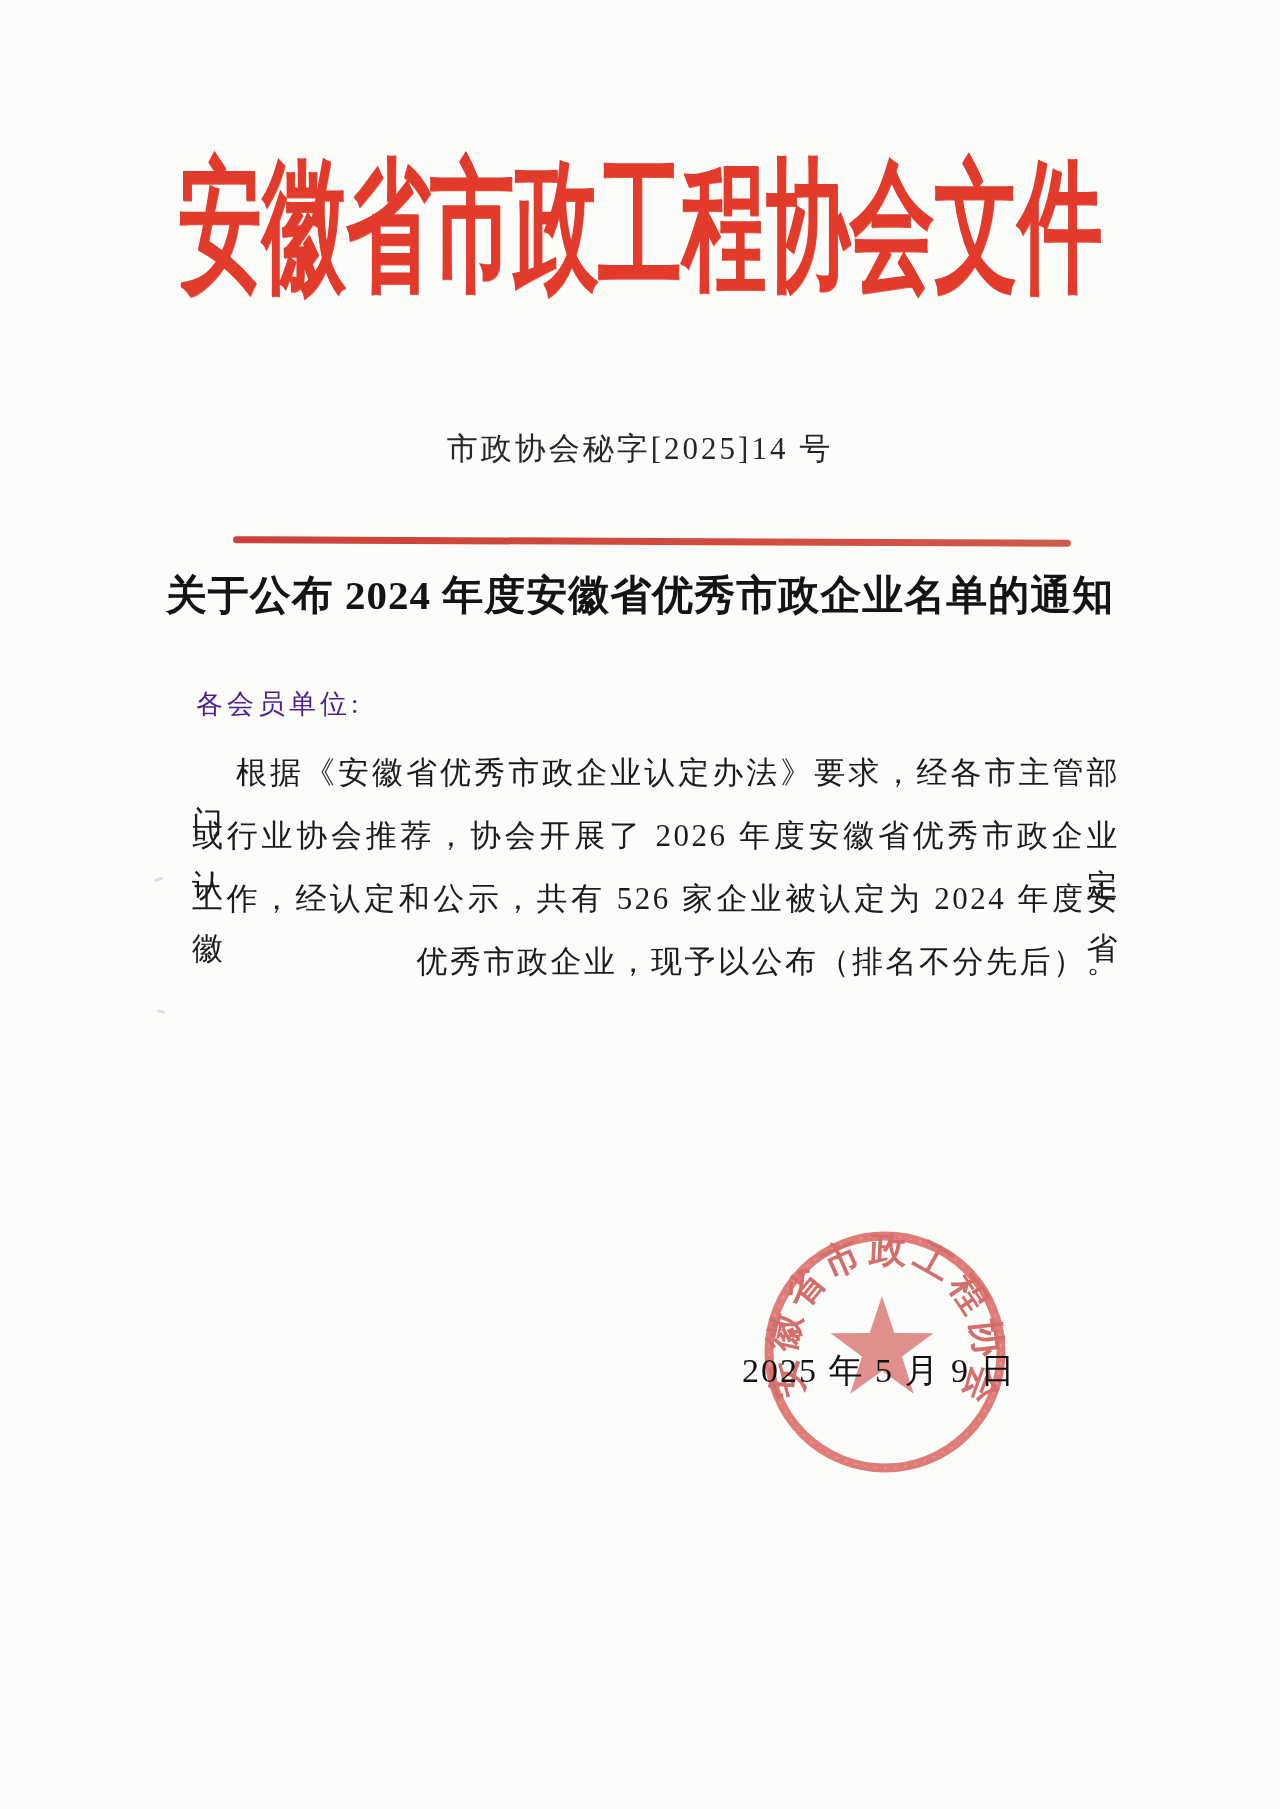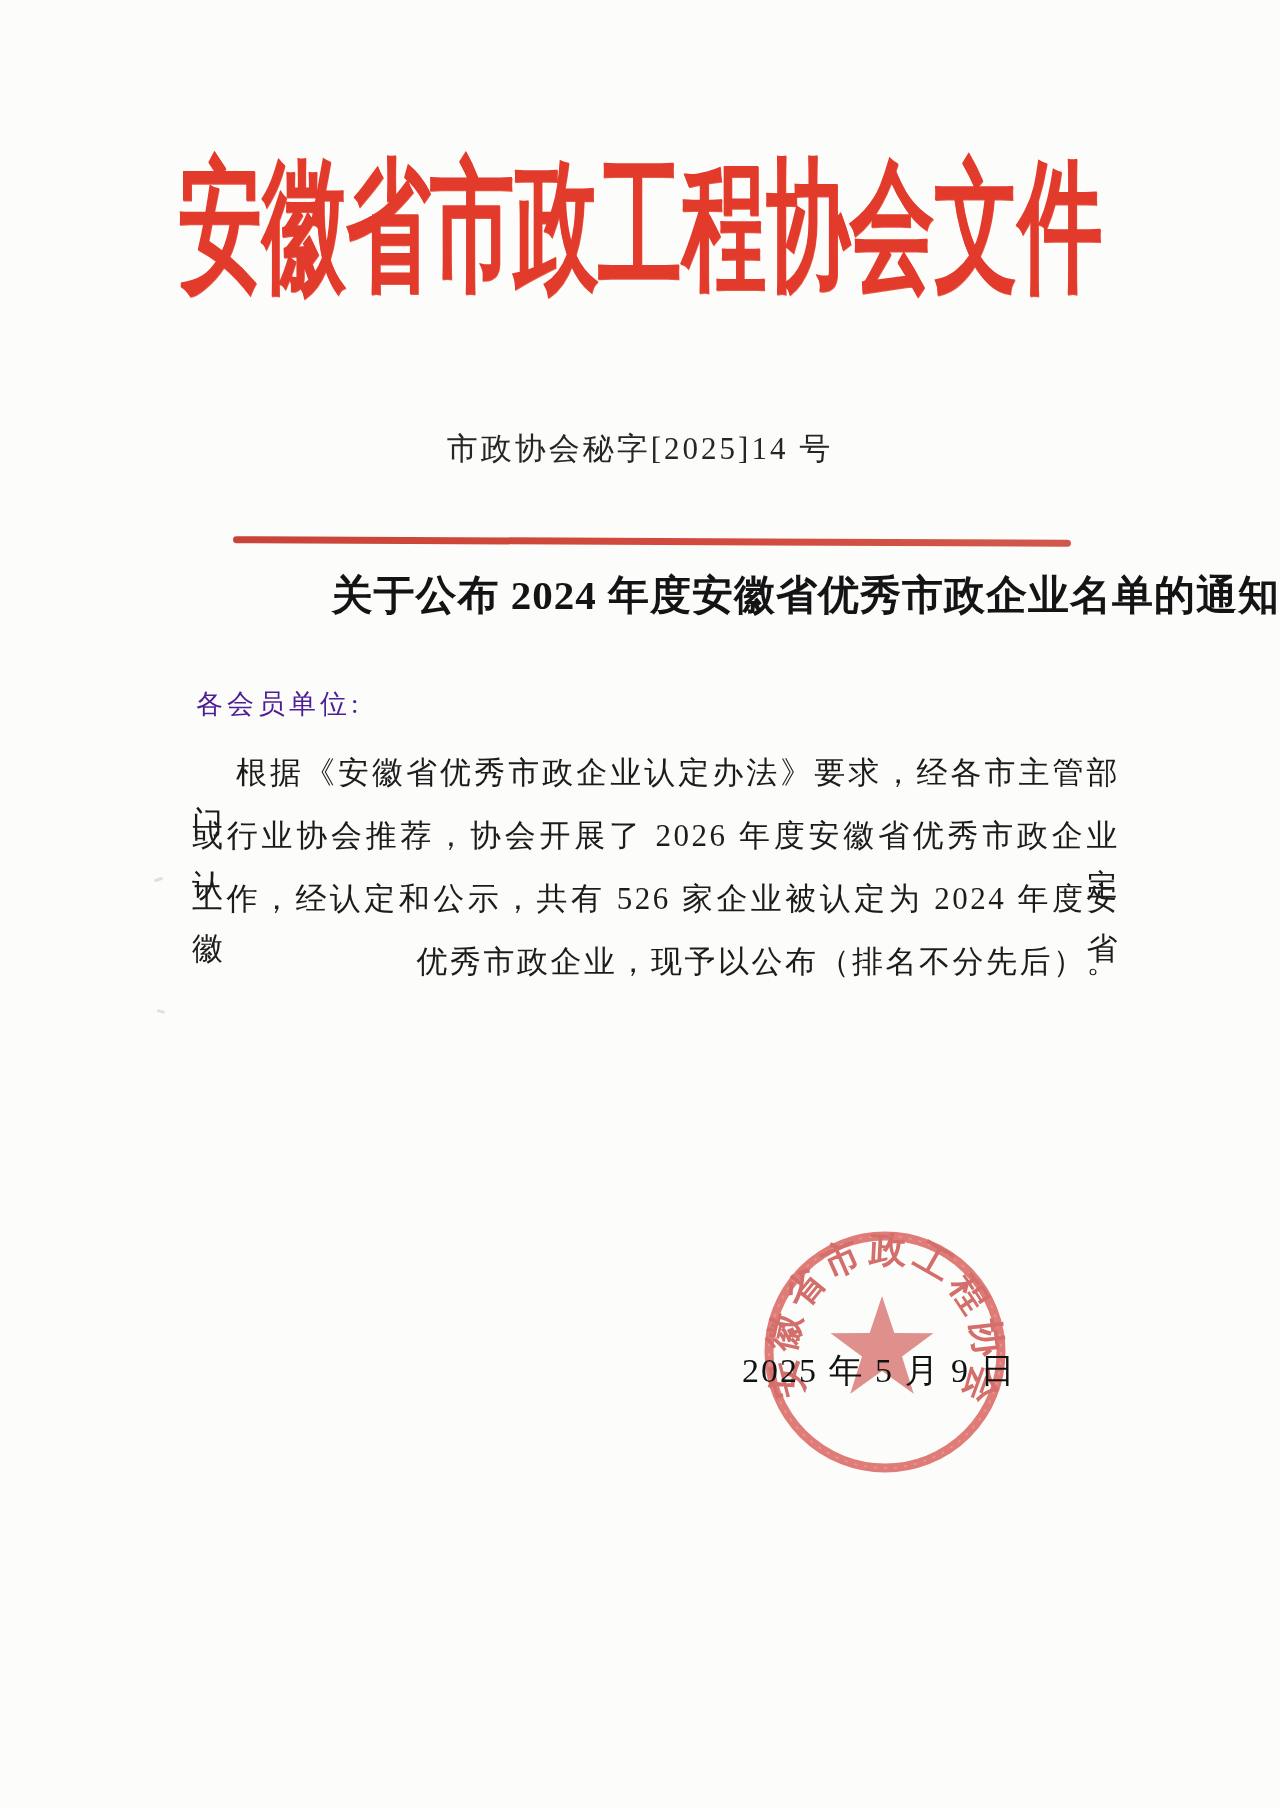--- a/index.html
+++ b/index.html
@@ -61,21 +61,21 @@
     border-radius: 4px;
     transform: rotate(0.25deg);
   }
 
   
   .notice-title {
     position: absolute;
     top: 568px;
     left: 0;
     width: 100%;
-    text-align: right;
+    text-align: center;
     font-size: 41px;
     font-weight: bold;
     color: #141414;
     letter-spacing: 1px;
     white-space: nowrap;
   }
   .salutation {
     position: absolute;
     top: 686px;
     left: 196px;

